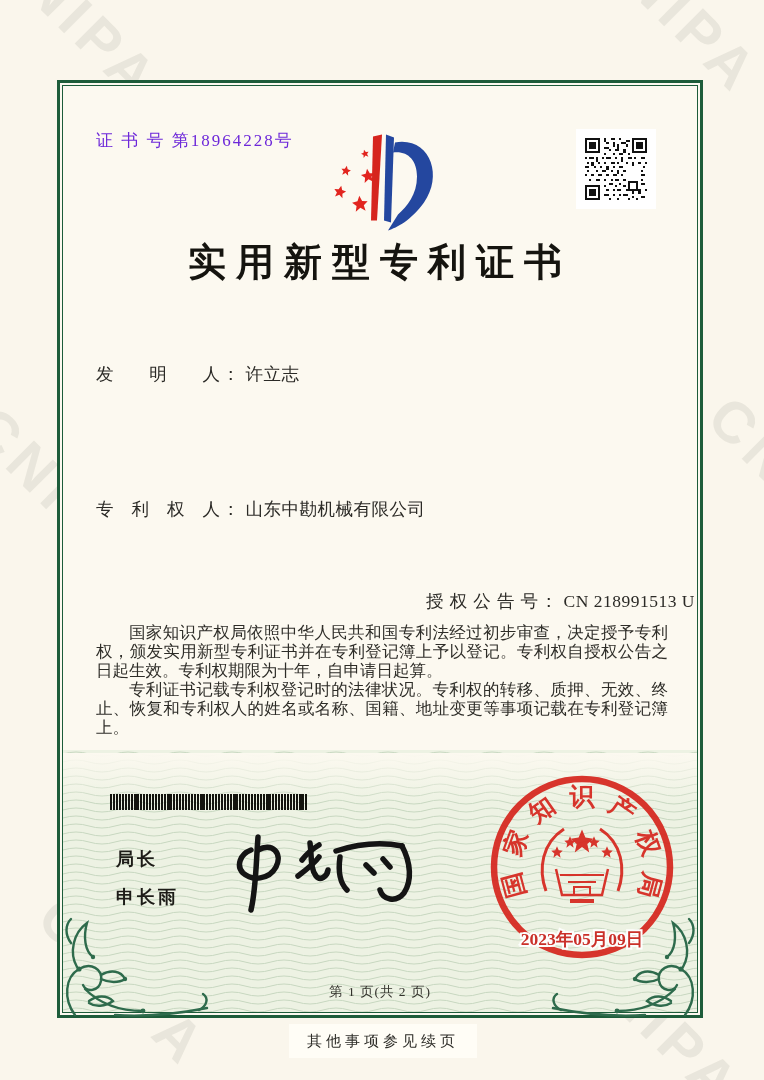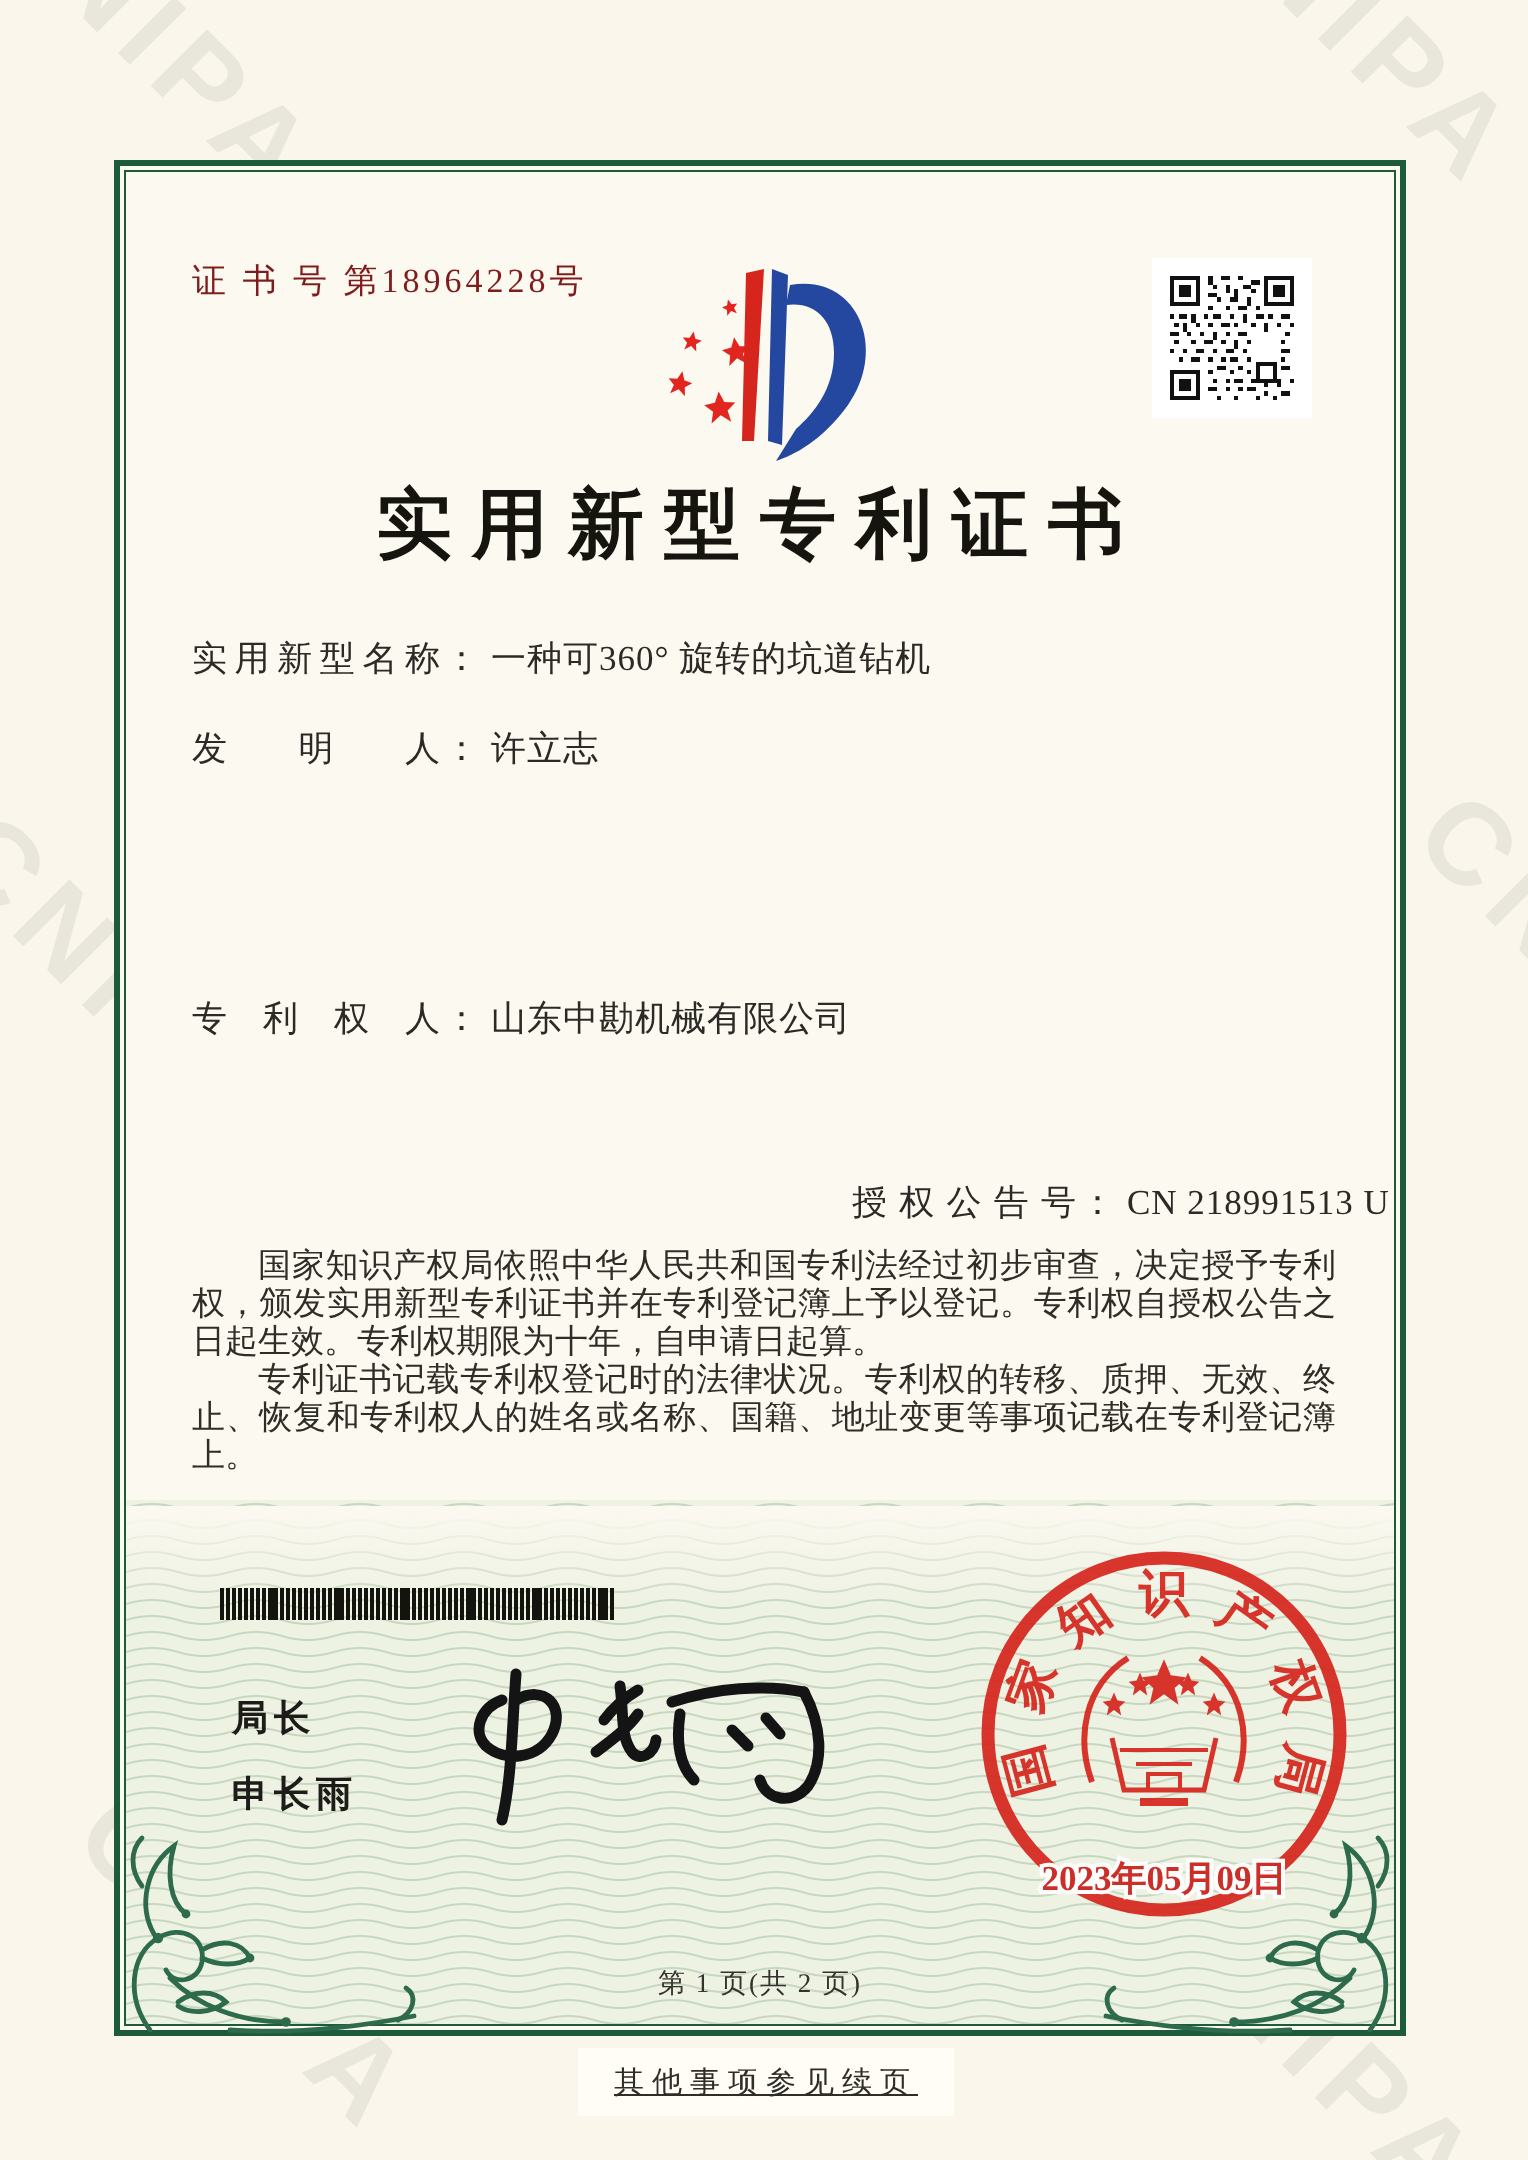--- a/index.html
+++ b/index.html
@@ -31,21 +31,21 @@
     position:absolute;inset:2px;border:1px solid #1d5c3a;pointer-events:none;z-index:5;
   }
   .guilloche{position:absolute;left:3px;right:3px;bottom:3px;height:262px;z-index:0;}
   .guilloche svg{display:block;width:100%;height:100%;}
   .guilloche-fade{
     position:absolute;left:3px;right:3px;top:670px;height:50px;z-index:1;
     background:linear-gradient(#fcf9f0,rgba(252,249,240,0));
   }
   
   .cert-no{
-    position:absolute;left:36px;top:46px;font-size:17px;letter-spacing:2px;color:#7f1d1d;z-index:2;
+    position:absolute;left:36px;top:46px;font-size:17px;letter-spacing:2px;color:#6d28d9;z-index:2;
   }
   .logo{position:absolute;left:243px;top:46px;width:150px;height:115px;z-index:2;}
   .qr{
     position:absolute;left:516px;top:46px;width:80px;height:80px;background:#ffffff;
     display:flex;align-items:center;justify-content:center;z-index:2;
   }
   .title{
     position:absolute;left:0;right:0;top:154px;text-align:center;
     font-size:38px;font-weight:bold;letter-spacing:10px;color:#15140f;z-index:2;
   }
@@ -84,21 +84,21 @@
   .flourish.left{left:-5px;}
   .flourish.right{right:-5px;transform:scaleX(-1);}
   
   .page-info{
     position:absolute;left:0;right:0;top:900px;text-align:center;
     font-size:13.5px;letter-spacing:1px;color:#33322c;z-index:3;
   }
   .continuation{
     position:absolute;left:289px;top:1024px;width:188px;height:34px;background:#fffdf6;
     display:flex;align-items:center;justify-content:center;
-    font-size:15px;letter-spacing:4px;color:#2e2d28;text-decoration:underline;
+    font-size:15px;letter-spacing:4px;color:#2e2d28;
   }
 </style>
 </head>
 <body>
 
 <div class="page">
 
   <div class="wm" style="left:-30px;top:-18px;">CNIPA</div>
   <div class="wm" style="left:570px;top:-25px;">CNIPA</div>
   <div class="wm green" style="left:438px;top:298px;">CNIPA</div>
@@ -157,23 +157,20 @@
         M0,17h1v1h-1z M3,17h1v1h-1z M6,17h2v1h-2z M10,17h1v1h-1z M13,17h2v1h-2z M17,17h1v1h-1z M26,17h2v1h-2z
         M2,19h1v1h-1z M5,19h2v1h-2z M9,19h1v1h-1z M12,19h1v1h-1z M14,19h2v1h-2z M18,19h1v1h-1z M26,19h1v1h-1z
         M9,22h1v1h-1z M11,21h2v1h-2z M14,22h1v1h-1z M16,21h1v1h-1z M18,22h1v1h-1z M26,21h2v1h-2z
         M10,24h1v1h-1z M13,24h1v1h-1z M15,24h2v1h-2z M19,24h1v1h-1z M22,25h1v1h-1z M25,24h1v2h-1z M28,24h1v1h-1z
         M9,26h2v1h-2z M13,26h1v1h-1z M16,26h1v1h-1z M18,26h2v1h-2z M22,27h1v1h-1z M26,27h2v1h-2z M11,28h1v1h-1z M15,28h1v1h-1z M20,28h1v1h-1z M24,28h1v1h-1z"></path>
       </svg>
     </div>
 
     <div class="title">实用新型专利证书</div>
 
-    <div class="row" style="top:234px;">
-      <span class="lbl">实用新型名称</span><span class="colon">：</span><span class="val">一种可360° 旋转的坑道钻机</span>
-    </div>
     <div class="row" style="top:279px;">
       <span class="lbl">发明人</span><span class="colon">：</span><span class="val">许立志</span>
     </div>
     <div class="row" style="top:414px;">
       <span class="lbl">专利权人</span><span class="colon">：</span><span class="val">山东中勘机械有限公司</span>
     </div>
     <div class="row" style="top:506px;">
       <span class="grant-no-group">
         <span class="lbl narrow">授权公告号</span><span class="colon">：</span><span class="val">CN 218991513 U</span>
       </span>

